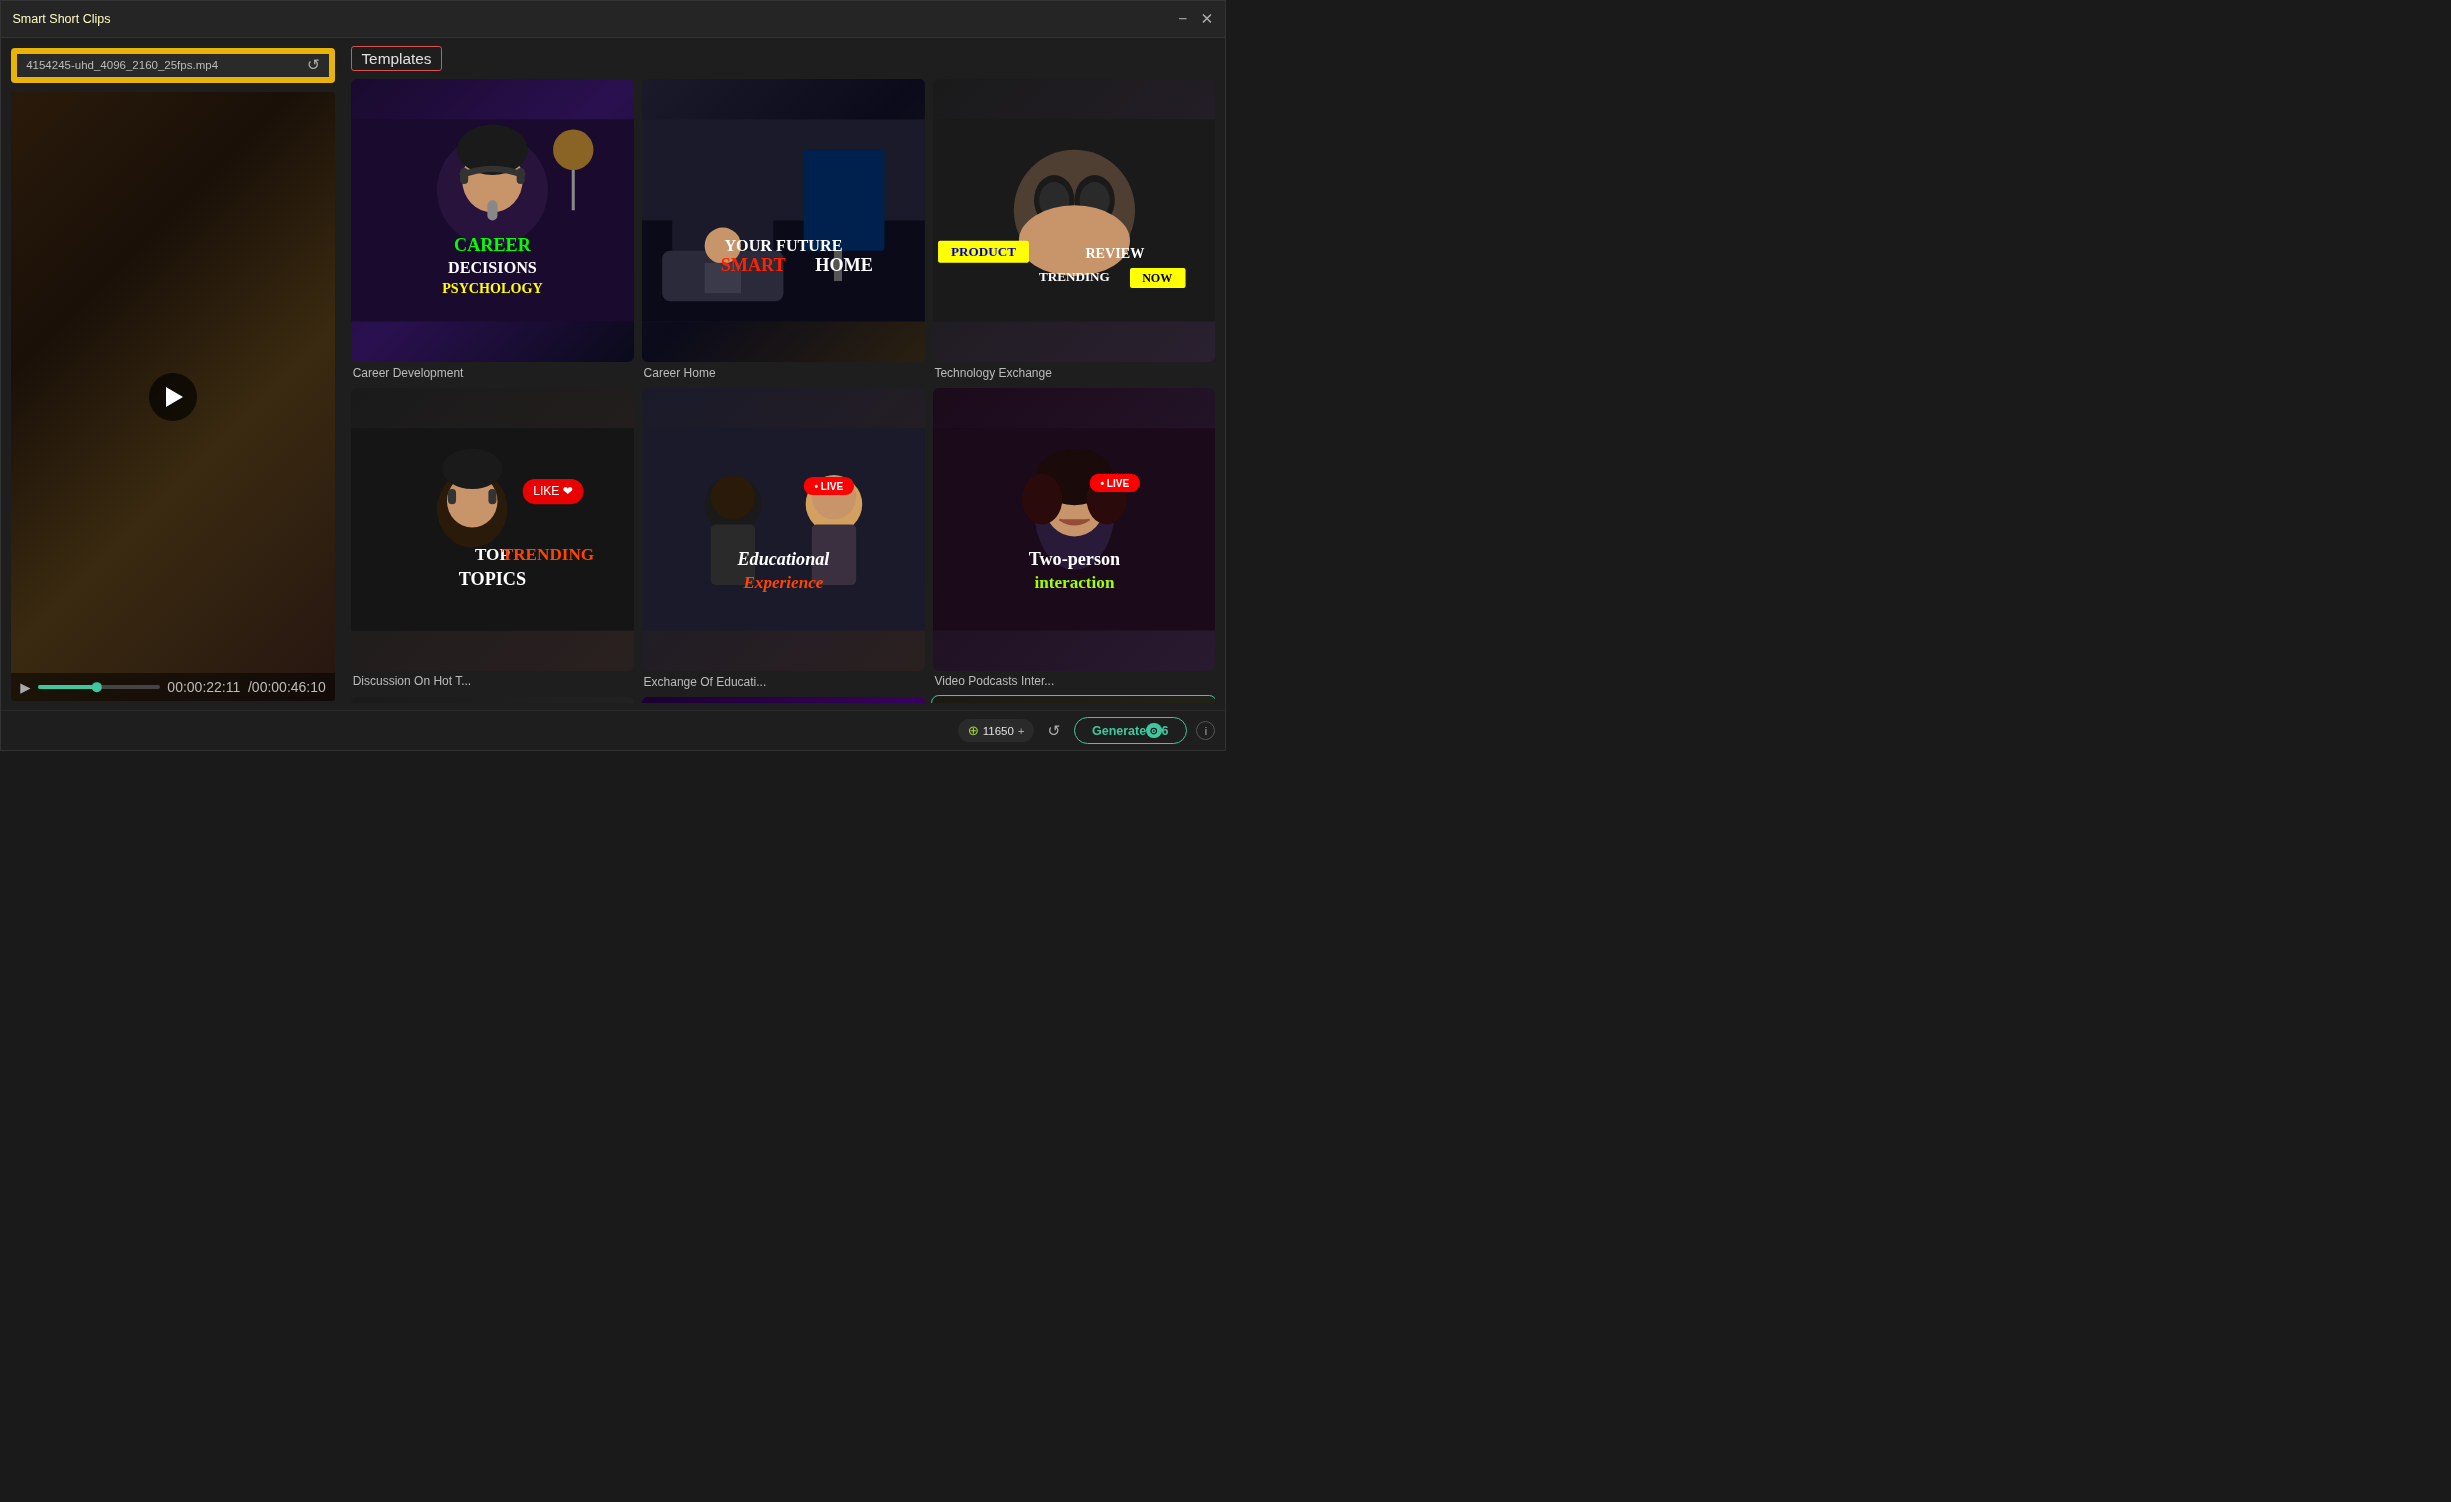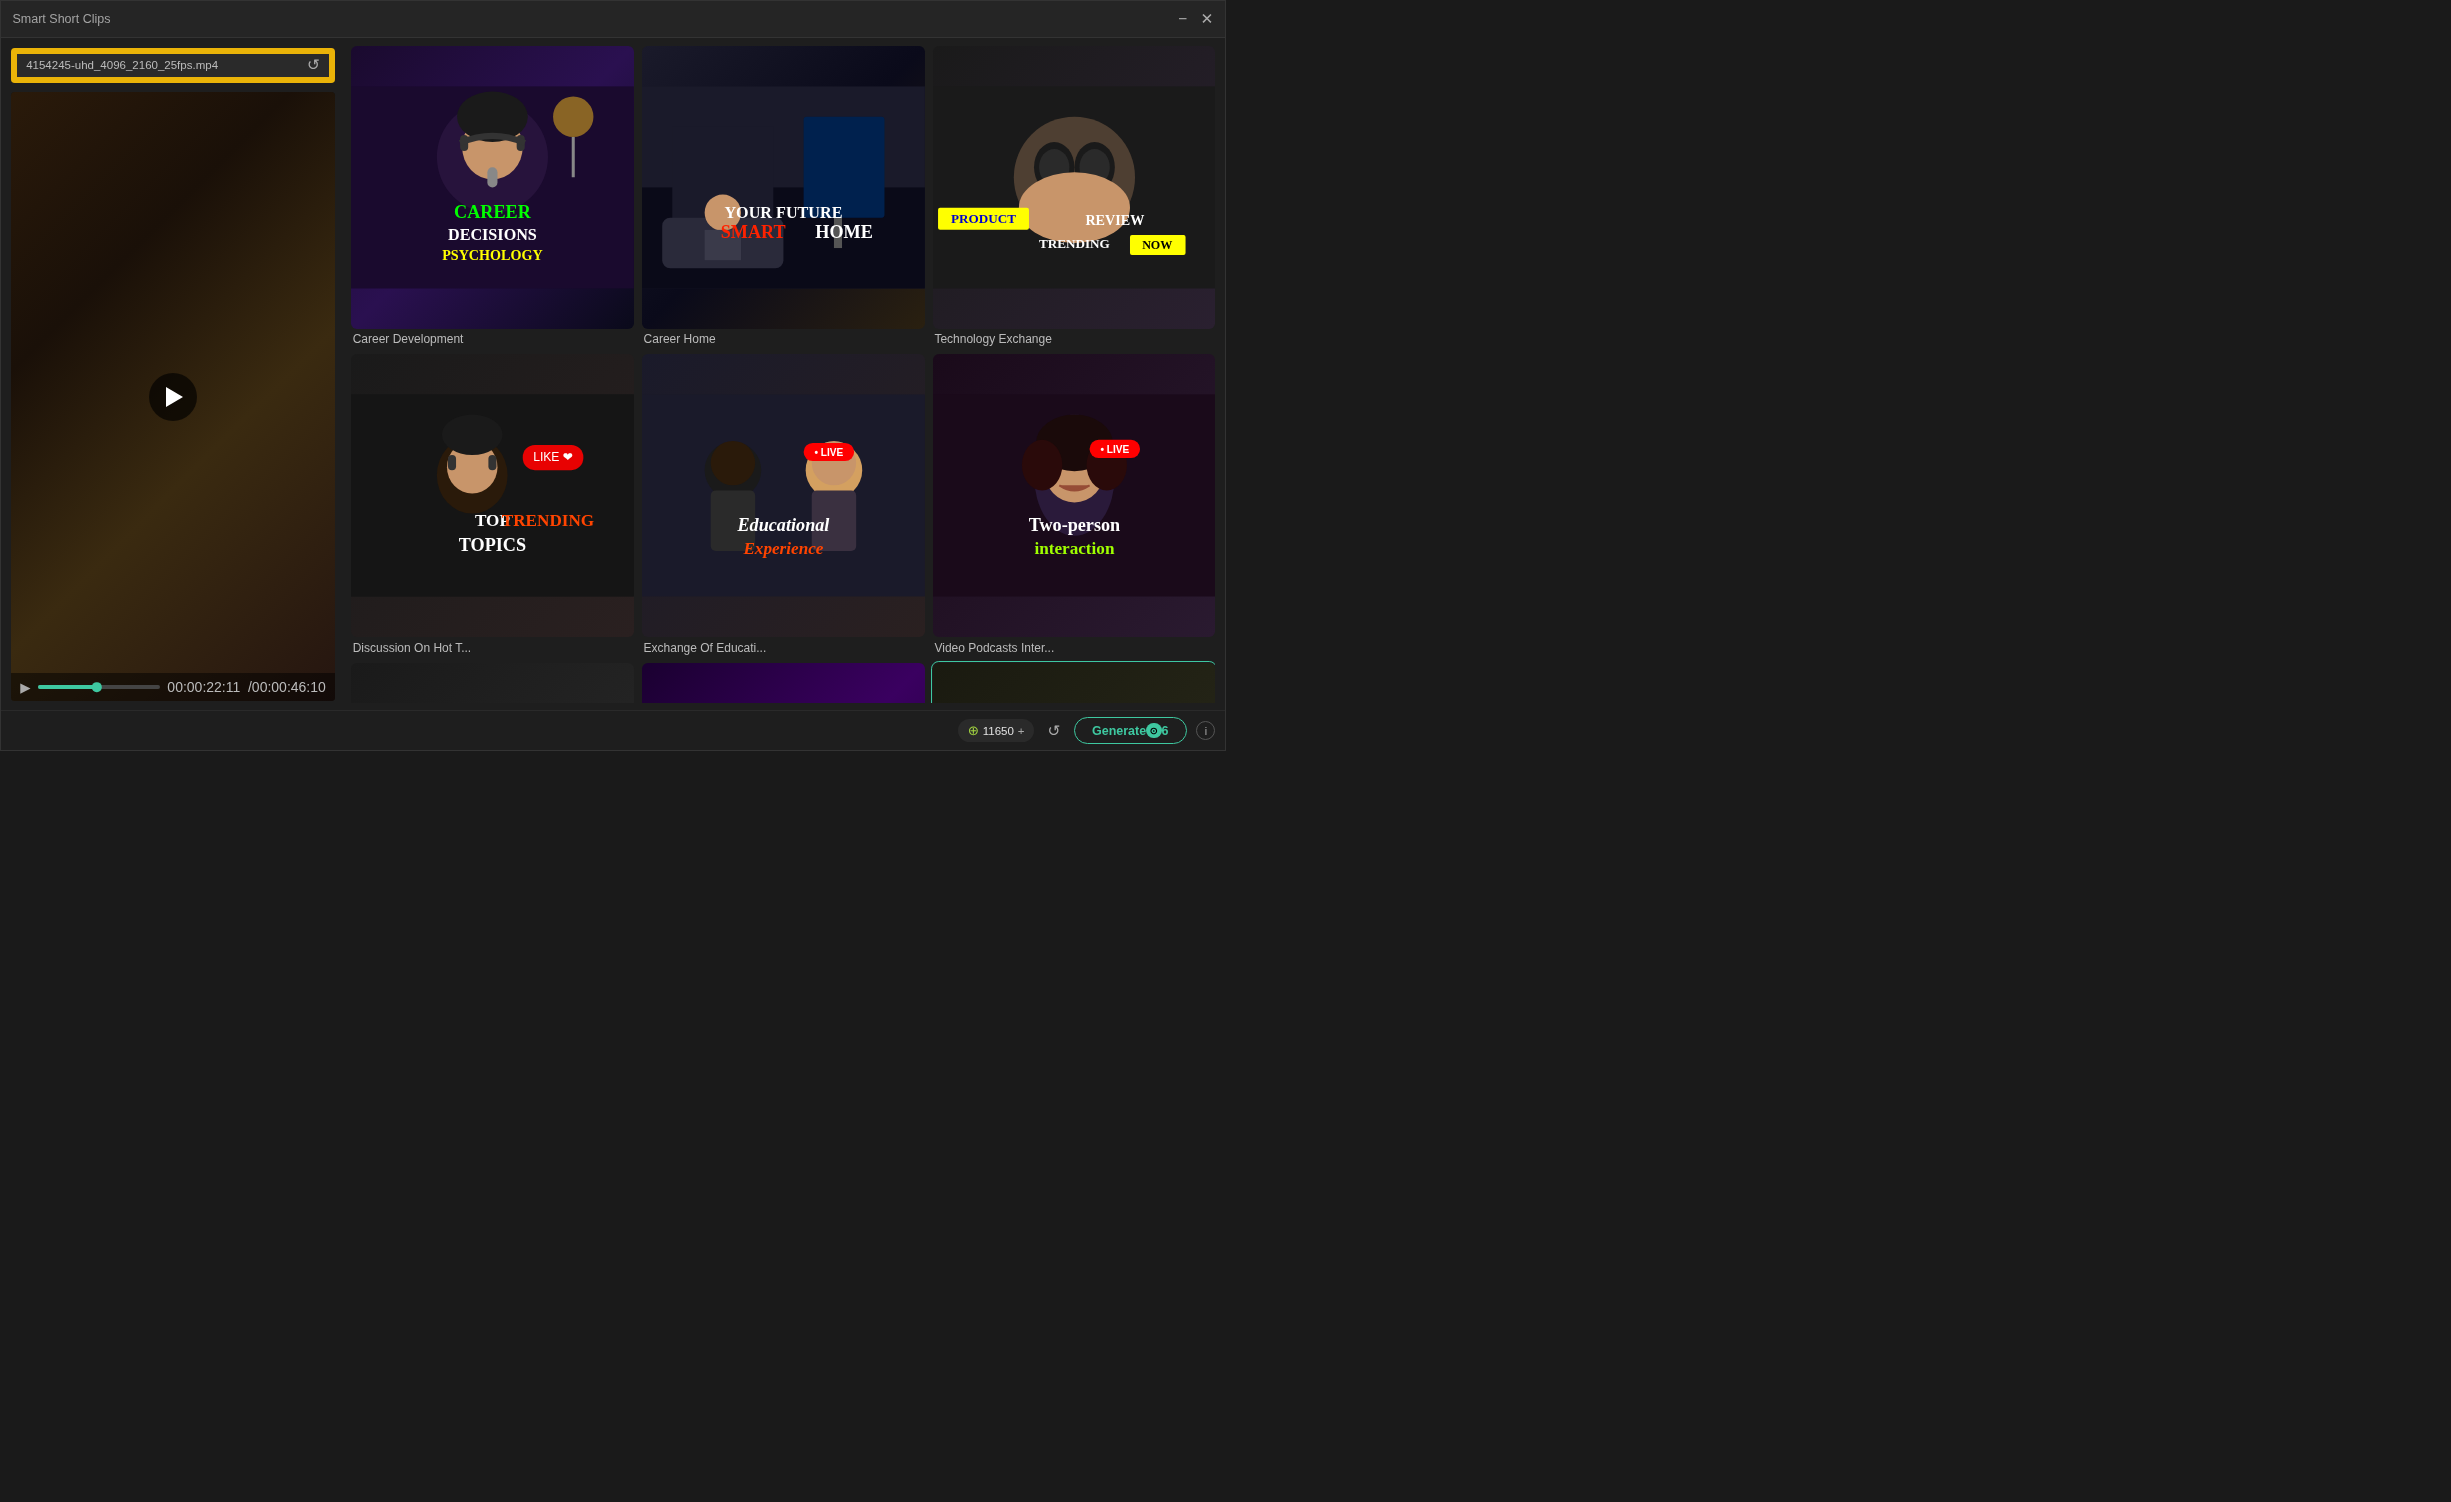--- a/index.html
+++ b/index.html
@@ -25,21 +25,21 @@
       height: 37px;
       display: flex;
       align-items: center;
       justify-content: space-between;
       padding: 0 11.5px;
       border-bottom: 1px solid #333;
       flex-shrink: 0;
     }
     .title-bar-title {
       font-size: 12.5px;
-      color: #a3a3a3;
+      color: #fef9c3;
       font-weight: 500;
     }
     .title-bar-controls {
       display: flex;
       gap: 13.4px;
     }
     .title-bar-btn {
       color: #aaa;
       font-size: 15.4px;
       cursor: pointer;
@@ -423,20 +423,23 @@
             <div class="progress-fill"></div>
             <div class="progress-handle"></div>
           </div>
           <span class="time-display">00:00:22:11</span>
           <span class="time-display">/00:00:46:10</span>
         </div>
       </div>
     </div>
 
     <div class="right-panel">
+      <div class="templates-header">
+        <span class="templates-label">Templates</span>
+      </div>
 
       <div class="templates-grid">
 
         <div class="template-item">
           <div class="template-thumb thumb-career">
             <svg viewBox="0 0 280 200" xmlns="http://www.w3.org/2000/svg" class="thumb-svg">
               <rect width="280" height="200" fill="#1a0a2e"></rect>
               <circle cx="140" cy="70" r="55" fill="#2a1540" opacity="0.8"></circle>
 
               <ellipse cx="140" cy="60" rx="30" ry="32" fill="#c8956a"></ellipse>

